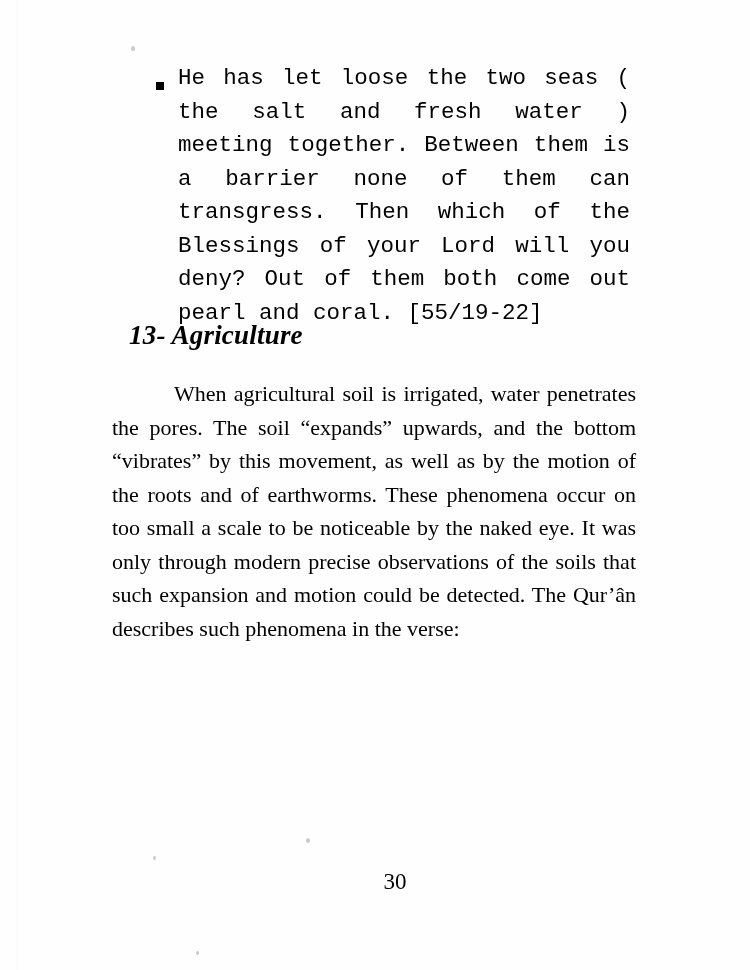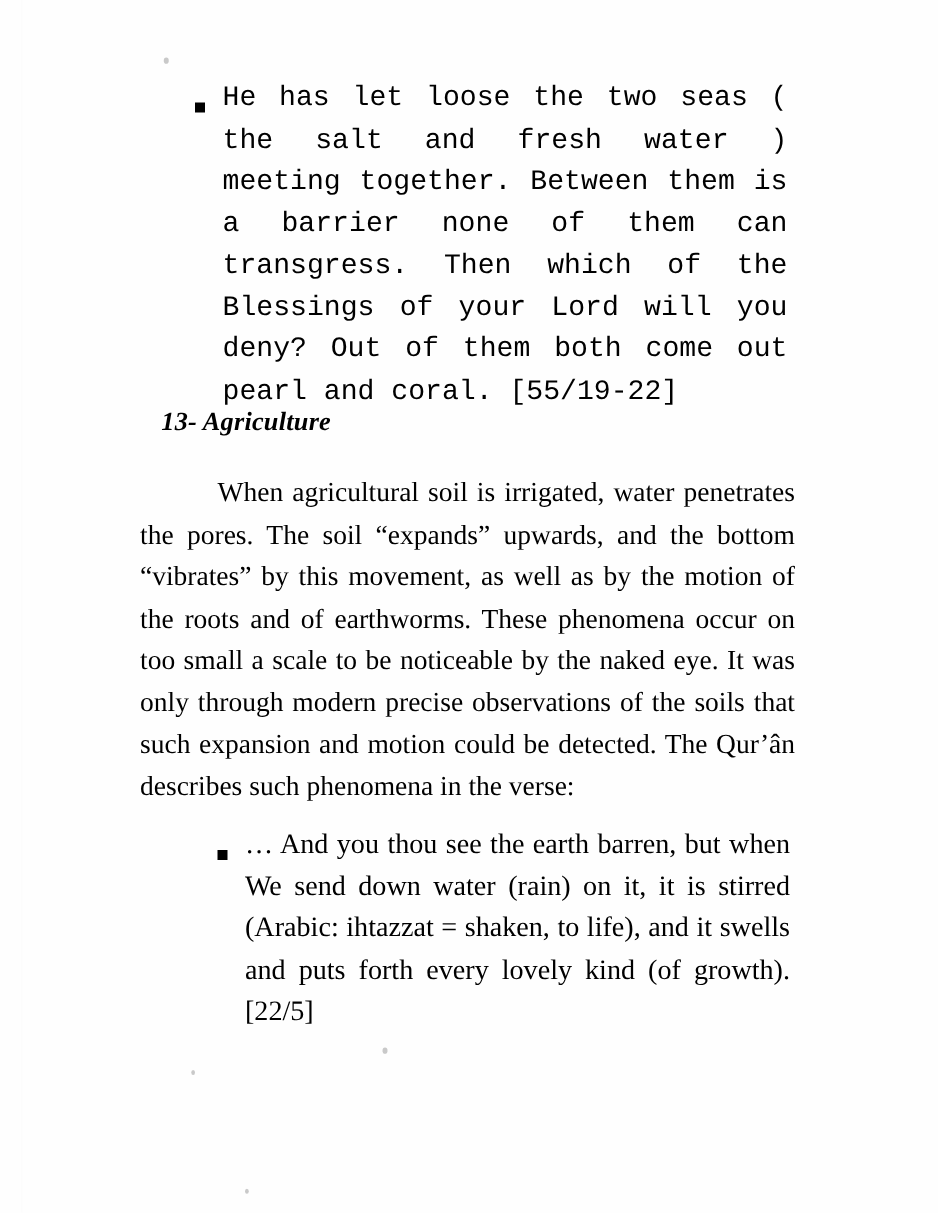--- a/index.html
+++ b/index.html
@@ -74,22 +74,22 @@
   .quote-block .marker-wrap {
     position: absolute;
     left: -22px;
     top: 10px;
   }
 
   
   #section-heading {
     position: absolute;
     left: 129px;
-    top: 308px;
-    font-size: 21px;
+    top: 298px;
+    font-size: 27px;
     font-weight: bold;
     font-style: italic;
     letter-spacing: 0.2px;
     white-space: nowrap;
   }
 
   
   #body-paragraph {
     position: absolute;
     left: 112px;
@@ -138,21 +138,18 @@
     <span class="marker-wrap">
       <span class="bullet-marker" style="margin-right:0"></span>
     </span>
     <span>He has let loose the two seas ( the salt and fresh water ) meeting together. Between them is a barrier none of them can transgress. Then which of the Blessings of your Lord will you deny? Out of them both come out pearl and coral. [55/19-22]</span>
   </div>
 
   <h2 id="section-heading">13- Agriculture</h2>
 
   <p id="body-paragraph">When agricultural soil is irrigated, water penetrates the pores. The soil “expands” upwards, and the bottom “vibrates” by this movement, as well as by the motion of the roots and of earthworms. These phenomena occur on too small a scale to be noticeable by the naked eye. It was only through modern precise observations of the soils that such expansion and motion could be detected. The Qur’ân describes such phenomena in the verse:</p>
 
-  <div class="quote-block" id="quote-two">
-    <span class="marker-wrap">
-      <span class="bullet-marker" style="margin-right:0"></span>
-    </span>
-    <span>… And you thou see the earth barren, but when We send down water (rain) on it, it is stirred (Arabic: ihtazzat = shaken, to life), and it swells and puts forth every lovely kind (of growth). [22/5]</span>
+
+  <div id="page-number">
+    <span>30</span>
   </div>
-
 
 </div>
 
 </body></html>

